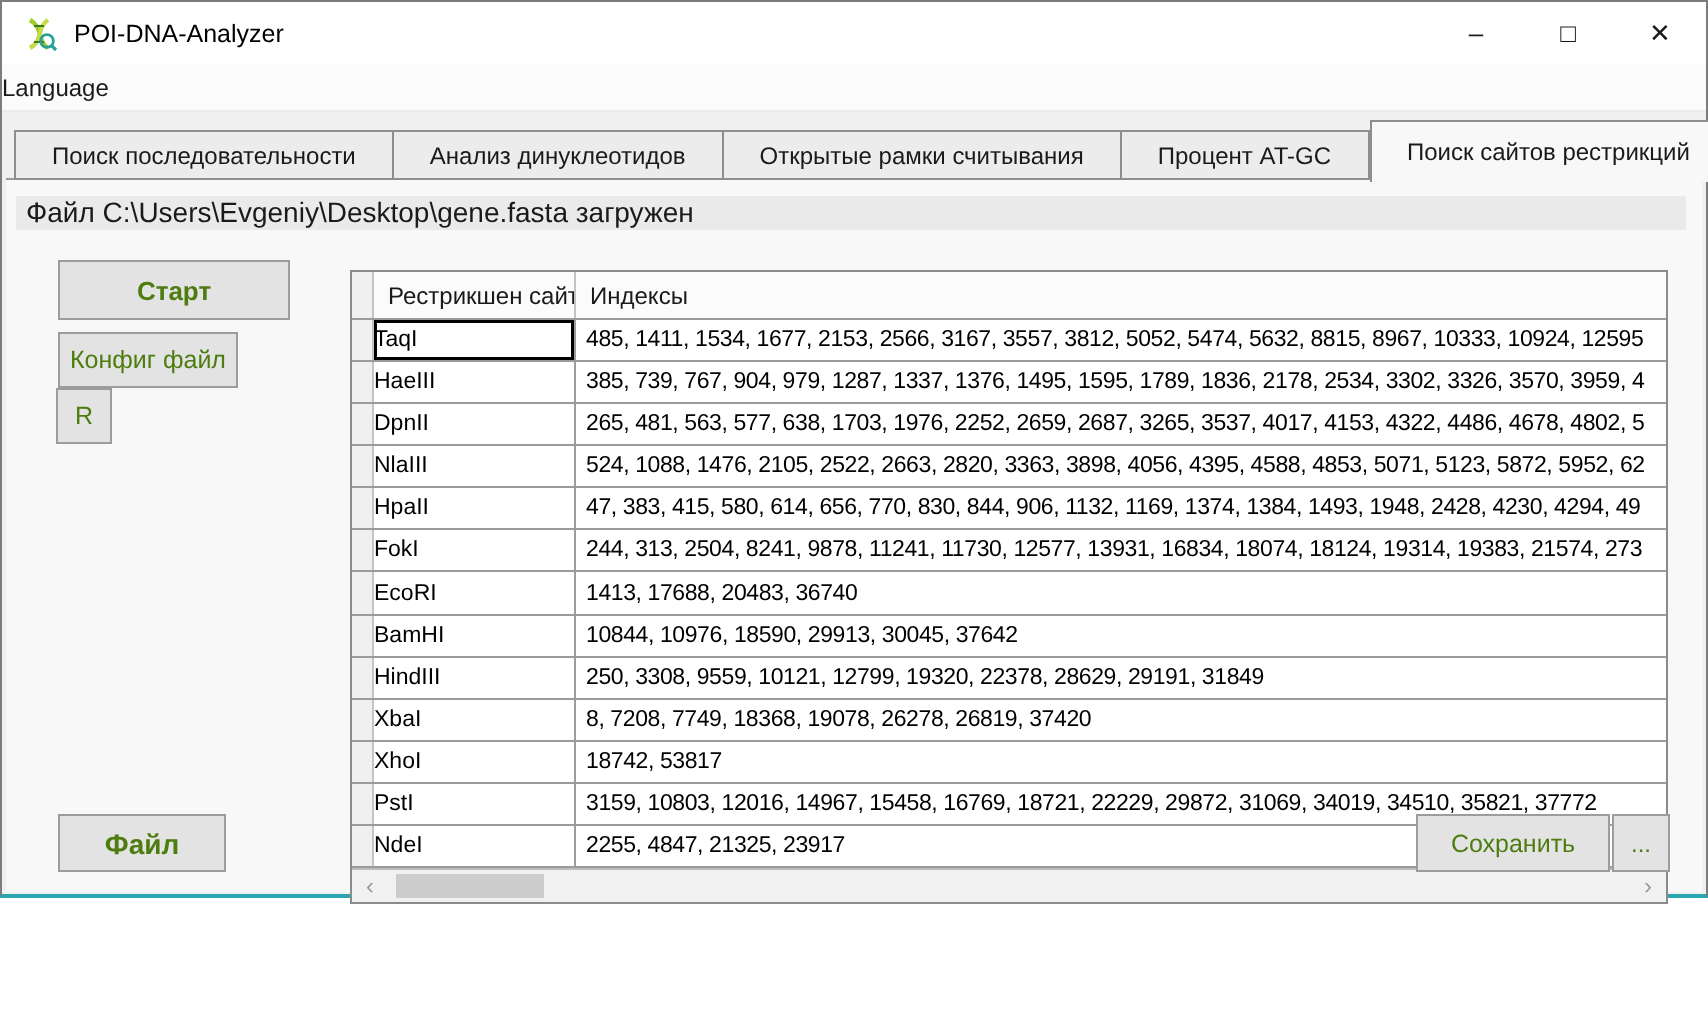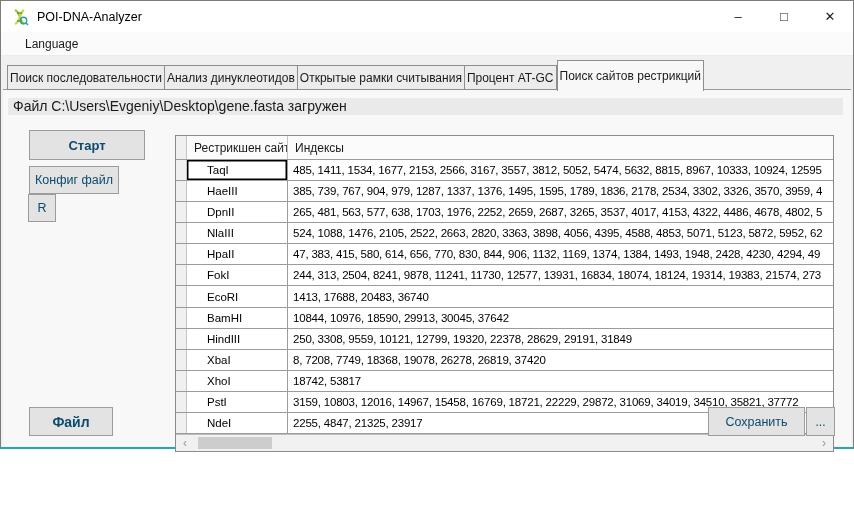--- a/index.html
+++ b/index.html
@@ -9,51 +9,51 @@
 
   
   .titlebar { height:31px; background:#ffffff; display:flex; align-items:center; padding-left:10px; }
   .app-icon { width:18px; height:18px; margin-right:8px; flex:0 0 auto; }
   .title-text { font-size:12.5px; color:#000; }
   .win-controls { margin-left:auto; display:flex; height:100%; }
   .win-btn { width:46px; height:100%; display:flex; align-items:center; justify-content:center; font-size:13px; color:#1a1a1a; cursor:default; }
 
   
   .menubar { height:24px; background:#fbfbfb; display:flex; align-items:center; border-bottom:1px solid #ececec; }
-  .menu-item { font-size:12px; color:#1a1a1a; padding:0 24px; height:100%; display:flex; align-items:center; }
+  .menu-item { font-size:12px; color:#1a1a1a; padding:0 0; height:100%; display:flex; align-items:center; }
 
   
   .tabstrip { position:absolute; left:6px; top:58px; height:31px; display:flex; align-items:flex-end; z-index:3; }
-  .tab { background:#ececec; border:1px solid #8e8e8e; border-left:none; font-size:12px; color:#1a1a1a; padding:0 2px; height:25px; display:flex; align-items:center; white-space:nowrap; }
+  .tab { background:#ececec; border:1px solid #8e8e8e; border-left:none; font-size:12px; color:#1a1a1a; padding:0 18px; height:25px; display:flex; align-items:center; white-space:nowrap; }
   .tab:first-child { border-left:1px solid #8e8e8e; }
   .tab.active { background:#f8f8f8; height:31px; border:1px solid #8e8e8e; border-bottom:none; position:relative; top:1px; z-index:4; }
 
   
   .page { position:absolute; left:2px; right:2px; top:88px; bottom:1px; background:#f8f8f8; border-top:1px solid #9a9a9a; z-index:2; }
 
   .status-strip { position:absolute; left:5px; right:8px; top:8px; height:17px; background:#eaeaea; font-size:14px; line-height:16px; color:#1a1a1a; padding-left:5px; white-space:nowrap; overflow:hidden; }
 
-  .btn { background:#e3e3e3; border:1px solid #9c9c9c; display:flex; align-items:center; justify-content:center; font-size:13px; color:#0c4a6e; cursor:default; }
+  .btn { background:#e3e3e3; border:1px solid #9c9c9c; display:flex; align-items:center; justify-content:center; font-size:13px; color:#4d7c0f; cursor:default; }
   .btn-start { position:absolute; left:26px; top:40px; width:116px; height:30px; font-weight:bold; }
   .config-row { position:absolute; left:26px; top:76px; display:flex;flex-direction:column; }
   .btn-config { width:90px; height:28px; font-size:12.5px; }
   .btn-r { width:28px; height:28px; margin-left:-1px; font-size:12.5px; }
 
   
   .grid { position:absolute; left:172px; top:45px; right:17px; height:317px; background:#fff; border:1px solid #8b8b8b; display:flex; flex-direction:column; }
   .ghead { display:flex; height:24px; background:#fbfbfb; border-bottom:1px solid #9b9b9b; font-size:12px; color:#1a1a1a; flex:0 0 auto; }
   .corner { width:11px; background:#f0f0f0; border-right:1px solid #c4c4c4; }
   .hcell { display:flex; align-items:center; padding-left:7px; white-space:nowrap; overflow:hidden; }
   .hcell.c-site { width:101px; border-right:1px solid #c4c4c4; }
   .hcell.c-idx { flex:1; }
   .gbody { flex:1; display:flex; flex-direction:column; }
   .trow { flex:1; display:flex; border-bottom:1px solid #9b9b9b; background:#fff; font-size:11.5px; color:#000; min-height:0; }
   .rowhdr { width:11px; background:#f0f0f0; border-right:1px solid #c4c4c4; flex:0 0 auto; }
   .cell { display:flex; align-items:center; white-space:nowrap; overflow:hidden; }
-  .cell.c-site { width:101px; padding:0 20px; border-right:1px solid #9b9b9b; flex:0 0 auto; }
+  .cell.c-site { width:101px; padding:0 0; border-right:1px solid #9b9b9b; flex:0 0 auto; }
   .cell.c-idx { flex:1; padding:0 5px; letter-spacing:-0.2px; }
   .cell.selected { box-shadow:inset 0 0 0 1.5px #000; }
 
   .hscroll { flex:0 0 auto; height:17px; background:#f1f1f1; border-top:1px solid #bdbdbd; display:flex; align-items:center; position:relative; }
   .sarrow { width:18px; text-align:center; color:#9a9a9a; font-size:12px; line-height:15px; }
   .sarrow.right { margin-left:auto; }
   .sthumb { position:absolute; left:22px; width:74px; top:2px; bottom:2px; background:#cdcdcd; }
 
   
   .btn-file { position:absolute; left:26px; bottom:10px; width:84px; height:29px; font-weight:bold; font-size:14px; }

